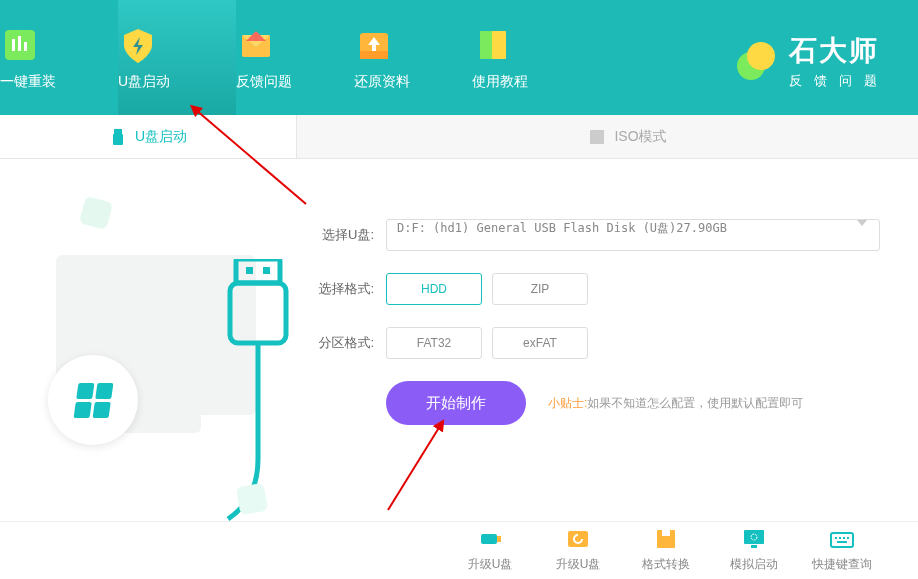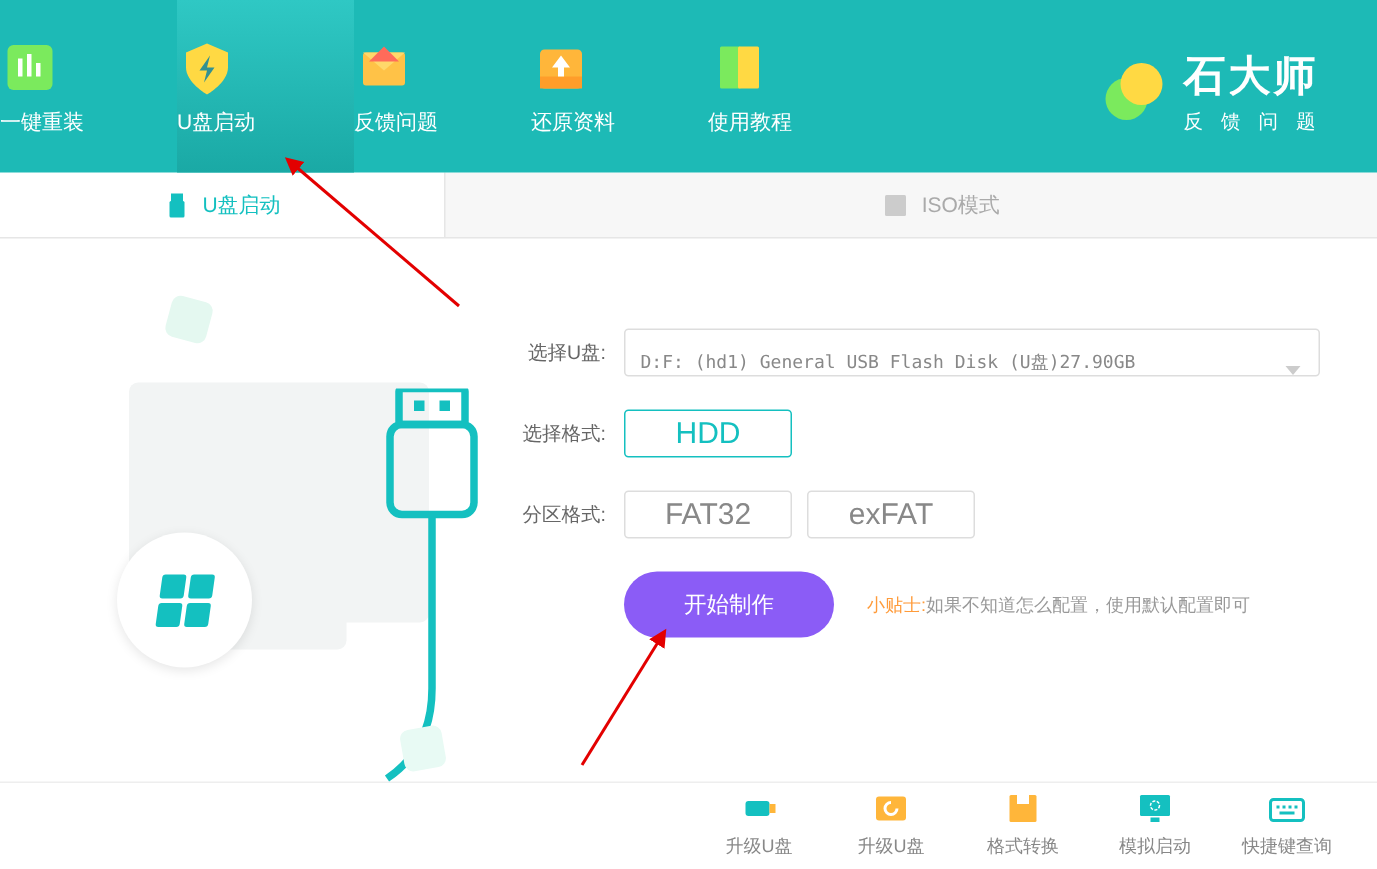--- a/index.html
+++ b/index.html
@@ -98,21 +98,20 @@
 .tab.secondary {
   color: #aaa;
   background: #f7f7f7;
   border-left: 1px solid #e6e6e6;
   padding-left: 40px;
 }
 .tab-icon { width: 18px; height: 18px; }
 .content {
   height: 362px;
   display: flex;
-  margin-left: 30px;
 }
 .illustration {
   width: 296px;
   position: relative;
 }
 .monitor {
   position: absolute;
   left: 56px; top: 96px;
   width: 200px; height: 160px;
   background: #f2f4f4;
@@ -169,48 +168,48 @@
   margin-bottom: 22px;
   gap: 12px;
 }
 .row-label { width: 60px; color: #666; text-align: right; }
 .select {
   flex: 1;
   height: 32px;
   border: 1px solid #ddd;
   border-radius: 3px;
   display: flex;
-  align-items: flex-end;
+  align-items: flex-start;
   padding: 0 10px;
   color: #888;
   position: relative;
   cursor: pointer;
   font-family: monospace, sans-serif;
   font-size: 12px;
 }
 .select::after {
   content: '';
   position: absolute;
   right: 12px;
   width: 0; height: 0;
   border-left: 5px solid transparent;
   border-right: 5px solid transparent;
   border-top: 6px solid #ccc;
 }
 .opts { display: flex; gap: 10px; }
 .opt {
-  width: 112px; height: 32px;
+  width: 96px; height: 32px;
   border: 1px solid #ddd;
   border-radius: 3px;
   display: flex;
   align-items: center;
   justify-content: center;
   color: #888;
   cursor: pointer;
-  font-size: 20px;
+  font-size: 12px;
 }
 .opt.active {
   border-color: #14c0c0;
   color: #14c0c0;
 }
 .action-row {
   display: flex;
   align-items: center;
   gap: 22px;
   margin-top: 8px;
@@ -229,21 +228,21 @@
   border: none;
 }
 .tip { font-size: 12px; color: #999; }
 .tip-label { color: #ff9b3a; }
 .footer {
   height: 58px;
   display: flex;
   justify-content: flex-end;
   gap: 0;
   border-top: 1px solid #eee;
-  padding-right: 16px;
+  padding-right: 32px;
 }
 .footer-item {
   width: 88px;
   display: flex;
   flex-direction: column;
   align-items: center;
   justify-content: center;
   gap: 6px;
   font-size: 12px;
   color: #888;
@@ -375,20 +374,21 @@
     <div class="row">
       <div class="row-label">选择U盘:</div>
       <div class="select">
         <span>D:F: (hd1) General USB Flash Disk (U盘)27.90GB</span>
       </div>
     </div>
     <div class="row">
       <div class="row-label">选择格式:</div>
       <div class="opts">
         <div class="opt active">HDD</div>
+        <div class="opt">ZIP</div>
       </div>
     </div>
     <div class="row">
       <div class="row-label">分区格式:</div>
       <div class="opts">
         <div class="opt">FAT32</div>
         <div class="opt">exFAT</div>
       </div>
     </div>
     <div class="action-row">

